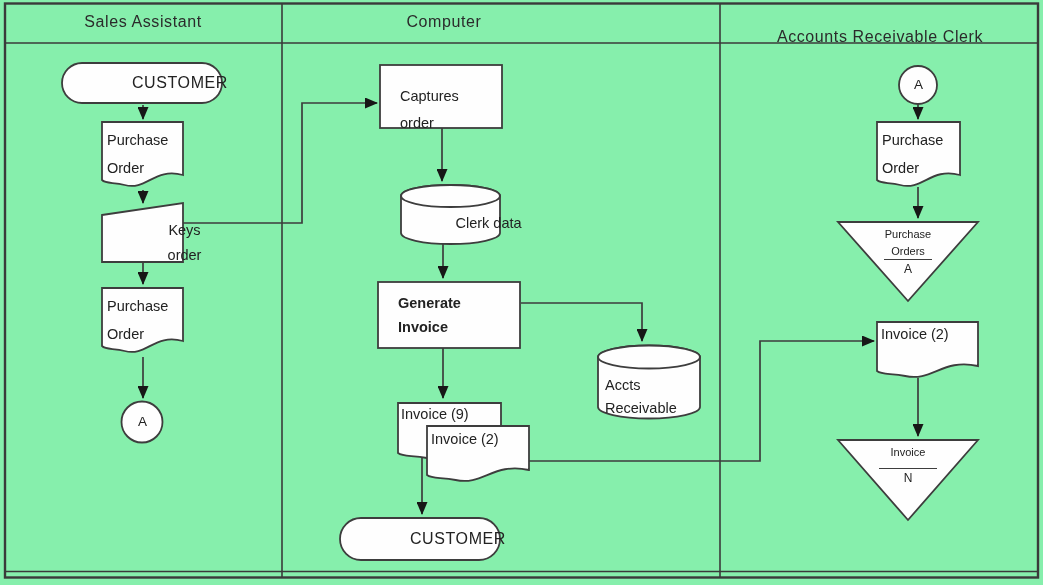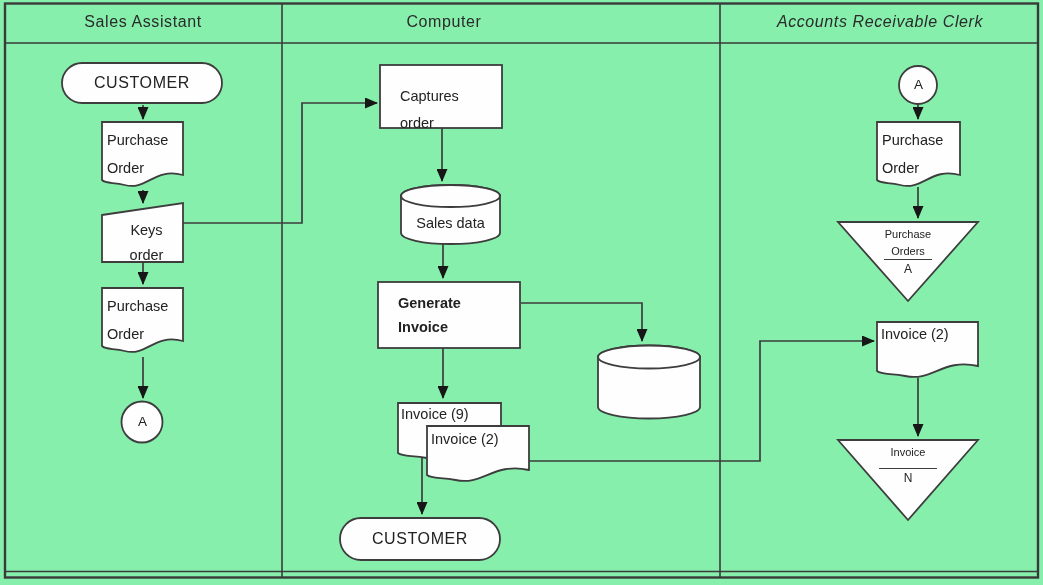--- a/index.html
+++ b/index.html
@@ -3,21 +3,21 @@
 <meta charset="utf-8">
 <style>
   html,body{margin:0;padding:0;background:#ffffff;}
   .stage{
     position:relative;width:1043px;height:585px;background:#86efac;
     font-family:"Liberation Sans", sans-serif;color:#1f1f1f;overflow:hidden;
   }
   .stage svg{position:absolute;left:0;top:0;}
   .lbl{position:absolute;font-size:14.5px;color:#222;white-space:pre-line;line-height:27px;}
   .hdr{position:absolute;font-size:16px;color:#2b2b2b;letter-spacing:.6px;text-align:center;line-height:26px;}
-  .ctr{text-align:center;}
+  .ctr{text-align:center;margin-left:38px;}
   .big{font-size:16px;letter-spacing:.6px;line-height:20px;}
   .circ{font-size:13.5px;line-height:16px;text-align:center;}
   .file{position:absolute;display:flex;flex-direction:column;align-items:center;font-size:11px;line-height:14px;color:#222;}
   .file .u{border-bottom:1.4px solid #3d3d3d;padding:0 7px 1px 7px;margin-top:3px;text-align:right;}
   .file .letter{font-size:12px;margin-top:2px;}
   .file .letter-over{font-size:12px;margin-top:9px;border-top:1.4px solid #3d3d3d;width:58px;text-align:center;padding-top:2px;}
   .clip2{height:42px;overflow:hidden;line-height:23px;}
   .shape{fill:#fefefe;stroke:#3d3d3d;stroke-width:1.8;}
   .edge{fill:none;stroke:#3d3d3d;stroke-width:1.7;}
   .grid{fill:none;stroke:#3a3a3a;}
@@ -73,36 +73,38 @@
     <path class="edge" marker-end="url(#ah)" d="M443,348 L443,398"></path>
     <path class="edge" marker-end="url(#ah)" d="M422,458 L422,514"></path>
     <path class="edge" marker-end="url(#ah)" d="M529,461 L760,461 L760,341 L874,341"></path>
     <path class="edge" marker-end="url(#ah)" d="M918,104 L918,119"></path>
     <path class="edge" marker-end="url(#ah)" d="M918,187 L918,218"></path>
     <path class="edge" marker-end="url(#ah)" d="M918,378 L918,436"></path>
   </svg>
 
   <div class="hdr" style="left:24px;top:9px;width:238px;">Sales Assistant</div>
   <div class="hdr" style="left:344px;top:9px;width:200px;">Computer</div>
-  <div class="hdr" style="left:752px;top:9px;width:256px;font-style:italic;">Accounts Receivable Clerk</div>
+  <div class="hdr" style="left:752px;top:24px;width:256px;">Accounts Receivable Clerk</div>
 
   <div class="lbl big ctr" style="left:62px;top:73px;width:160px;">CUSTOMER</div>
   <div class="lbl" style="left:107px;top:126px;line-height:28px;">Purchase
 Order</div>
   <div class="lbl ctr" style="left:92px;top:218px;width:81px;line-height:25px;padding-left:14px;">Keys
 order</div>
   <div class="lbl" style="left:107px;top:292px;line-height:28px;">Purchase
 Order</div>
   <div class="lbl circ" style="left:122px;top:414px;width:41px;">A</div>
 
   <div class="lbl" style="left:400px;top:83px;">Captures
 order</div>
-  <div class="lbl ctr" style="left:401px;top:210px;width:99px;">Sales data</div>
+  <div class="lbl ctr" style="left:401px;top:210px;width:99px;">Clerk data</div>
   <div class="lbl" style="left:398px;top:291px;line-height:24px;font-weight:bold;">Generate
 Invoice</div>
+  <div class="lbl clip2" style="left:605px;top:374px;width:94px;">Accts
+Receivable</div>
   <div class="lbl" style="left:401px;top:405px;line-height:18px;">Invoice (9)</div>
   <div class="lbl" style="left:431px;top:430px;line-height:18px;">Invoice (2)</div>
   <div class="lbl big ctr" style="left:340px;top:529px;width:160px;">CUSTOMER</div>
 
   <div class="lbl circ" style="left:898px;top:77px;width:41px;">A</div>
   <div class="lbl" style="left:882px;top:126px;line-height:28px;">Purchase
 Order</div>
   <div class="file" style="left:838px;top:227px;width:140px;">
     <span>Purchase</span>
     <span class="u">Orders</span>

